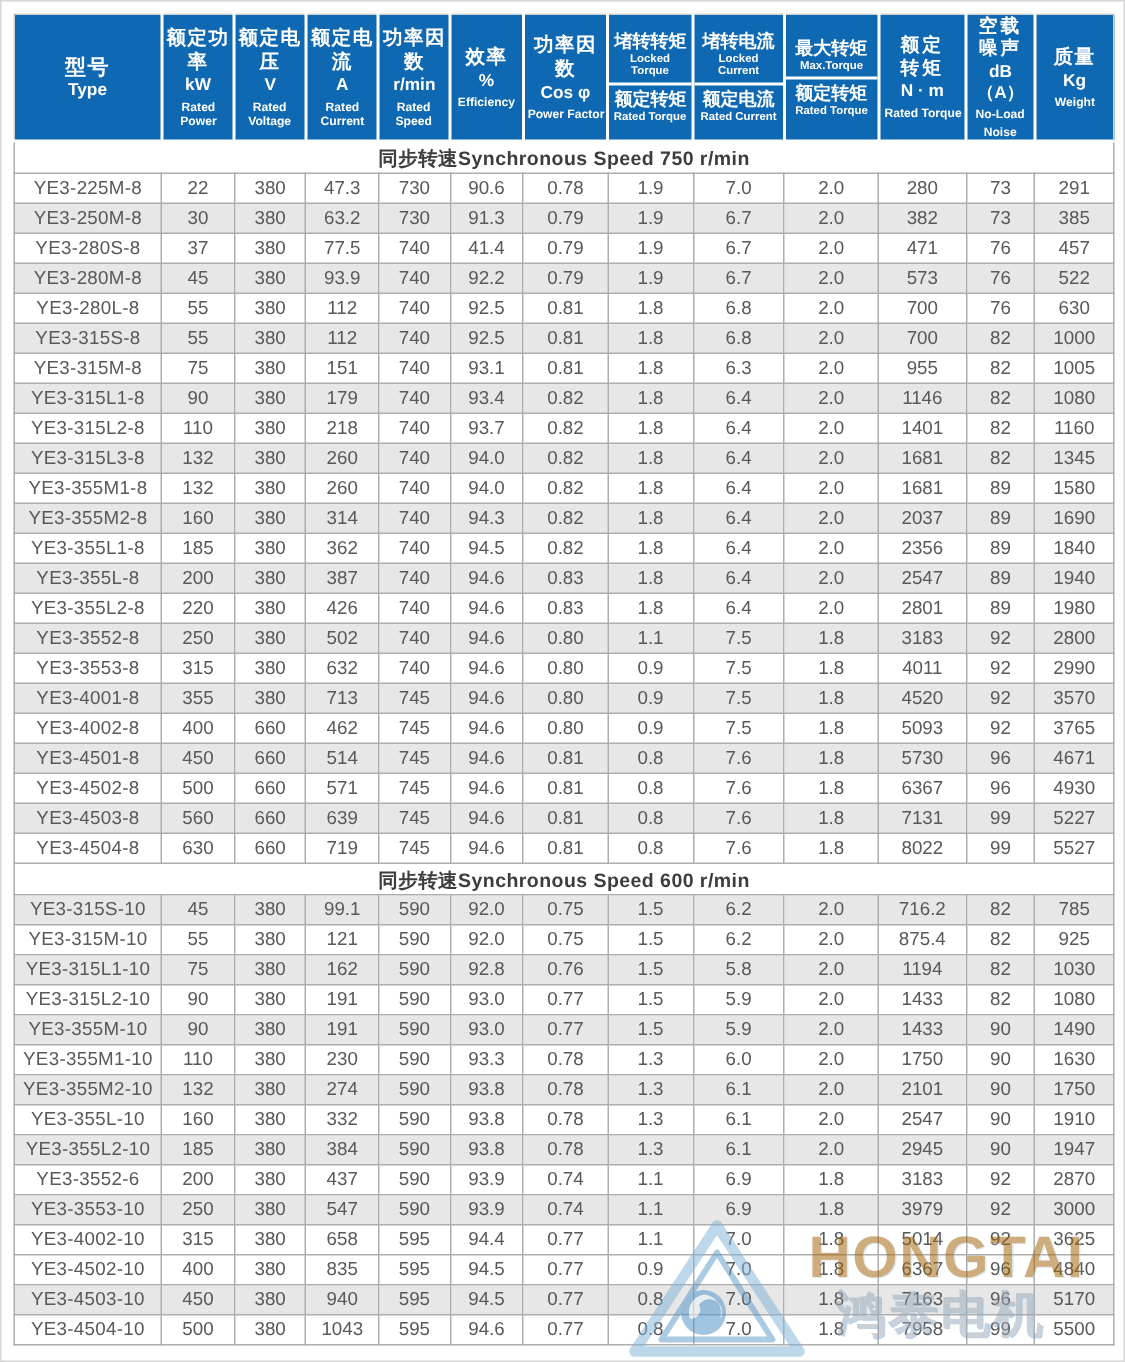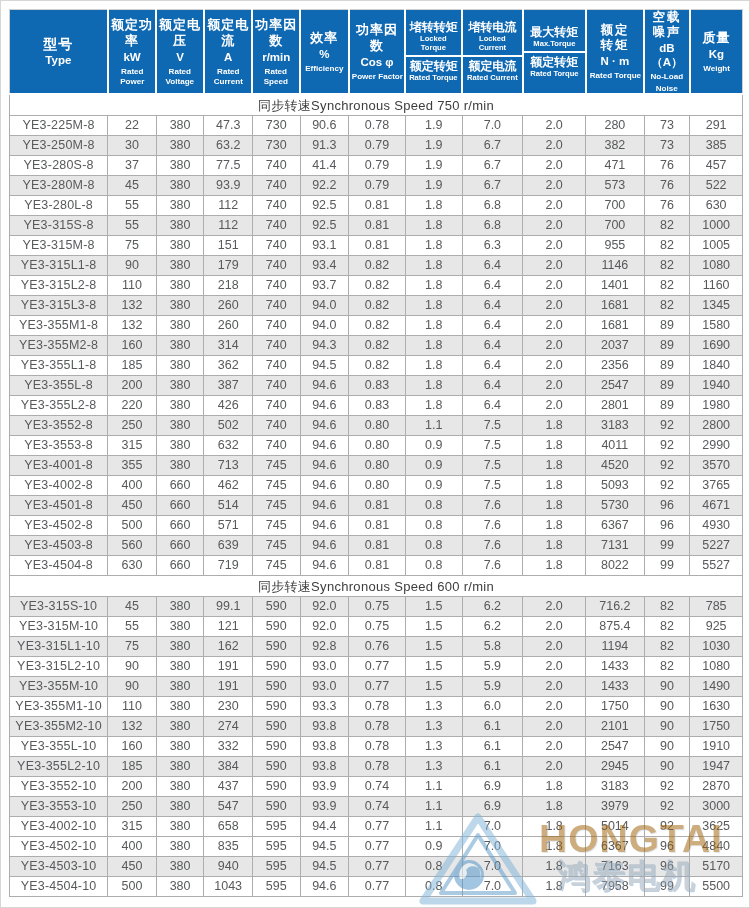--- a/index.html
+++ b/index.html
@@ -31,21 +31,21 @@
   .h-stack .h-zh { font-size:12.5px; line-height:15px; letter-spacing:2px; }
   
   tbody td {
     border:1px solid #adadad; background:#fff;
     height:19px; padding:0; text-align:center; vertical-align:middle;
     font-size:12.5px; color:var(--body-text,#58595b); line-height:19px;
     white-space:nowrap; overflow:hidden;
   }
   tbody tr.shaded td { background:var(--stripe,#e7e7e7); }
   tbody tr.section-row td {
-    background:#fff; font-size:13px; color:#3d3d3d; height:20px; letter-spacing:.3px;
+    background:#fff; font-size:13px; color:#3d3d3d; height:20px; letter-spacing:.3px;font-weight:bold;
   }
   td.model { font-size:12.5px; letter-spacing:.2px; }
   
   .watermark {
     position:absolute; left:418px; top:812px; width:320px; height:96px;
     display:flex; align-items:flex-start; opacity:.52; pointer-events:none; z-index:5;
   }
   .wm-text { margin-left:2px; margin-top:8px; }
   .wm-en {
     font-size:39px; font-weight:bold; letter-spacing:1px; line-height:36px;
@@ -644,21 +644,21 @@
           <td>93.8</td>
           <td>0.78</td>
           <td>1.3</td>
           <td>6.1</td>
           <td>2.0</td>
           <td>2945</td>
           <td>90</td>
           <td>1947</td>
         </tr>
         <tr>
-          <td class="model">YE3-3552-10</td>
+          <td class="model">YE3-3552-6</td>
           <td>200</td>
           <td>380</td>
           <td>437</td>
           <td>590</td>
           <td>93.9</td>
           <td>0.74</td>
           <td>1.1</td>
           <td>6.9</td>
           <td>1.8</td>
           <td>3183</td>

